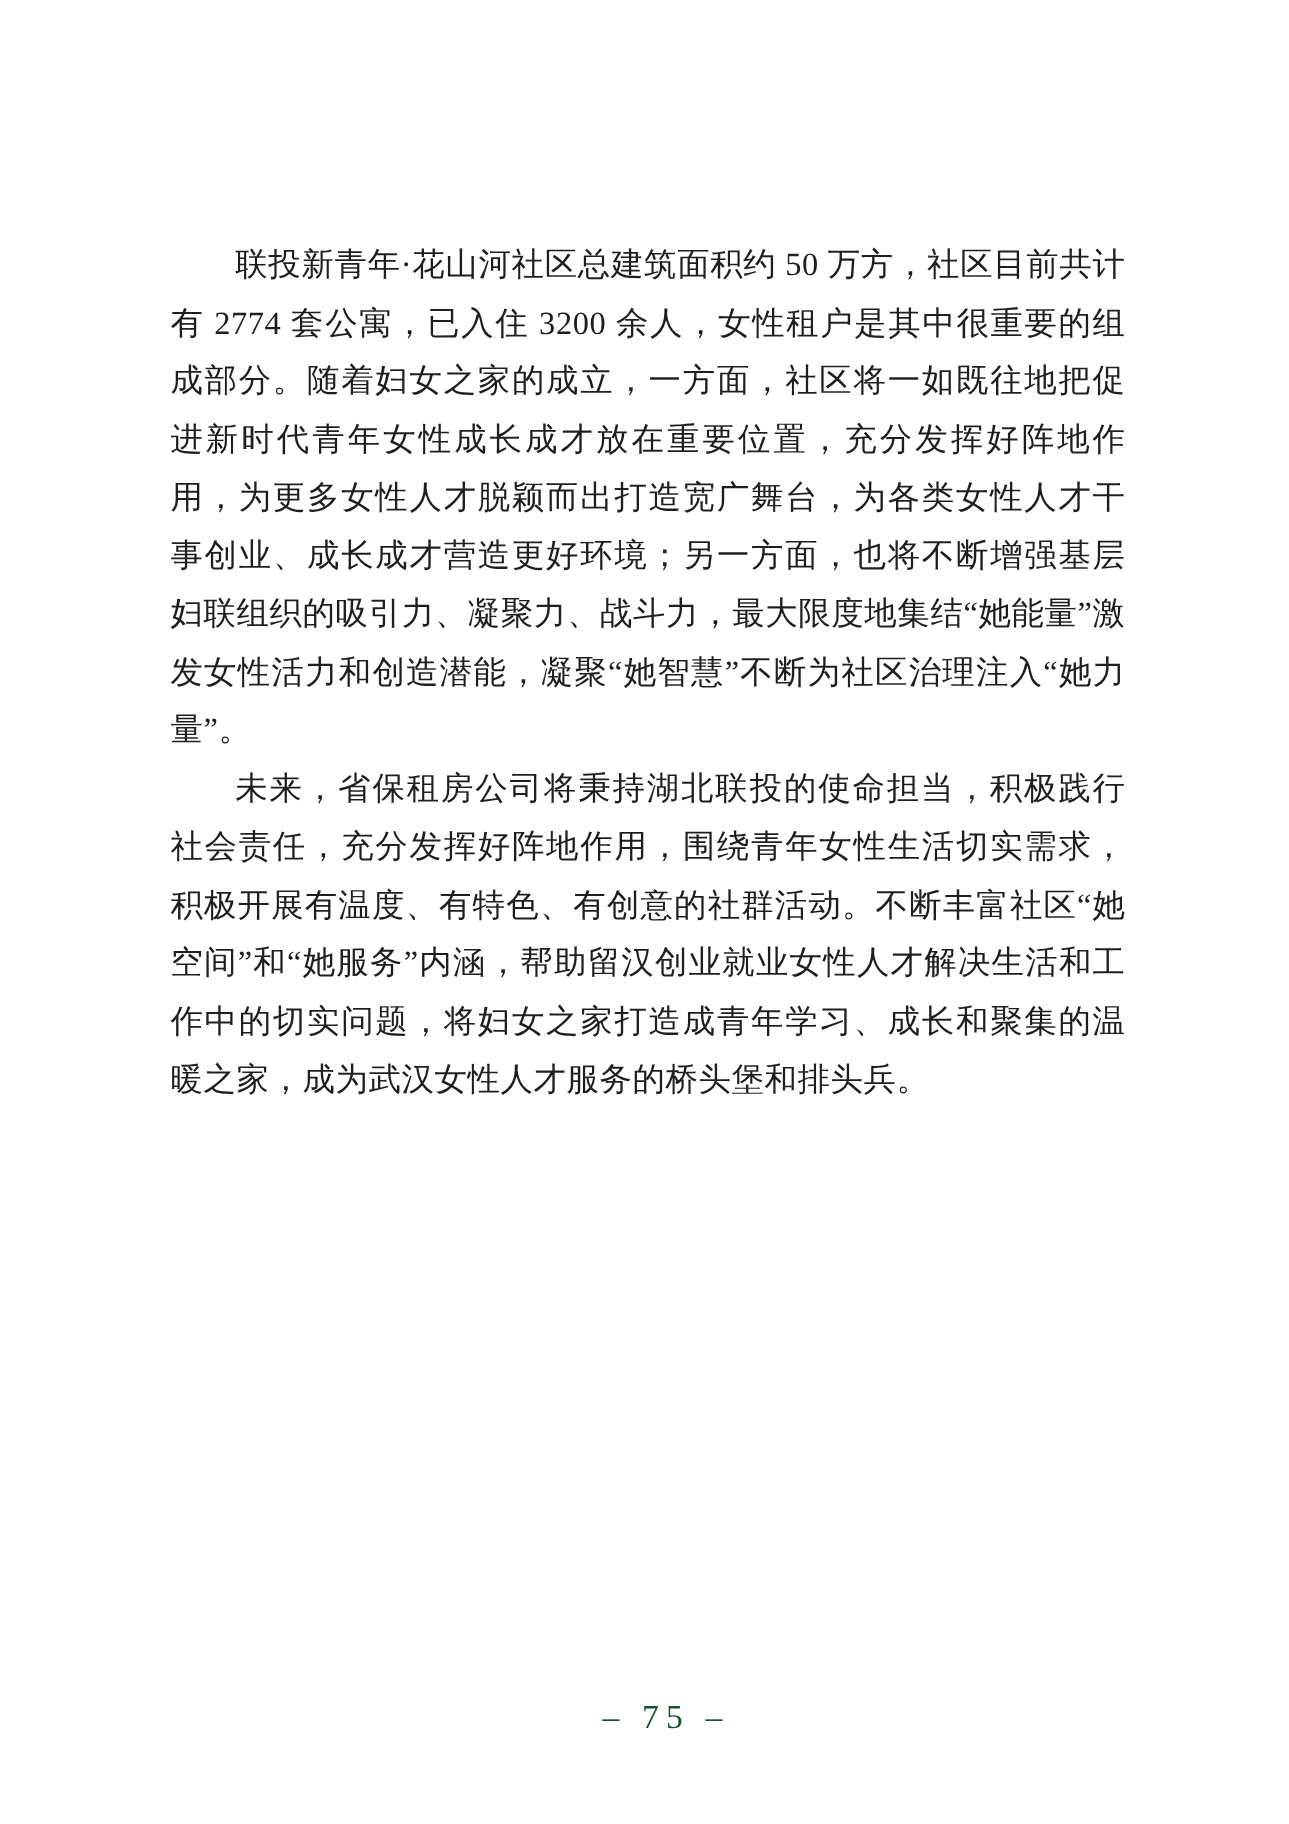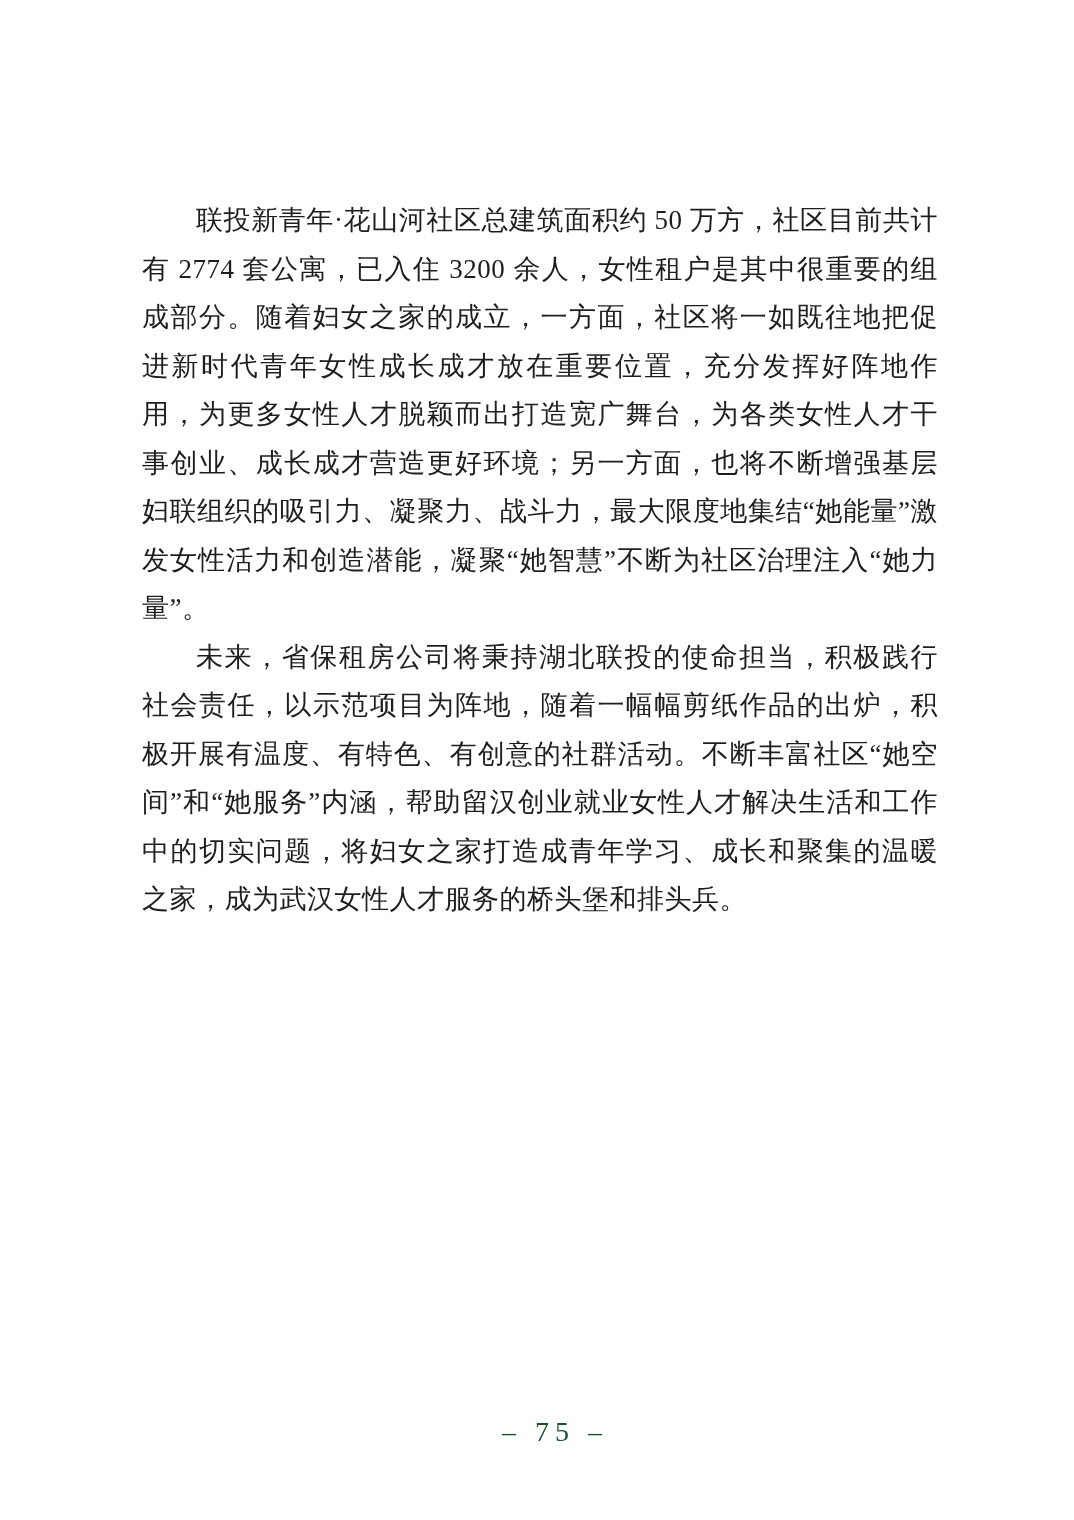--- a/index.html
+++ b/index.html
@@ -44,16 +44,16 @@
     color: #14532d;
     font-family: "Liberation Serif", "DejaVu Serif", serif;
   }
 </style>
 </head>
 <body>
 
 <div class="page">
   <div class="content">
     <p>联投新青年·花山河社区总建筑面积约 50 万方，社区目前共计有 2774 套公寓，已入住 3200 余人，女性租户是其中很重要的组成部分。随着妇女之家的成立，一方面，社区将一如既往地把促进新时代青年女性成长成才放在重要位置，充分发挥好阵地作用，为更多女性人才脱颖而出打造宽广舞台，为各类女性人才干事创业、成长成才营造更好环境；另一方面，也将不断增强基层妇联组织的吸引力、凝聚力、战斗力，最大限度地集结“她能量”激发女性活力和创造潜能，凝聚“她智慧”不断为社区治理注入“她力量”。</p>
-    <p>未来，省保租房公司将秉持湖北联投的使命担当，积极践行社会责任，以示范项目为阵地，随着一幅幅剪纸作品的出炉，积极开展有温度、有特色、有创意的社群活动。不断丰富社区“她空间”和“她服务”内涵，帮助留汉创业就业女性人才解决生活和工作中的切实问题，将妇女之家打造成青年学习、成长和聚集的温暖之家，成为武汉女性人才服务的桥头堡和排头兵。</p>
+    <p>未来，省保租房公司将秉持湖北联投的使命担当，积极践行社会责任，充分发挥好阵地作用，围绕青年女性生活切实需求，积极开展有温度、有特色、有创意的社群活动。不断丰富社区“她空间”和“她服务”内涵，帮助留汉创业就业女性人才解决生活和工作中的切实问题，将妇女之家打造成青年学习、成长和聚集的温暖之家，成为武汉女性人才服务的桥头堡和排头兵。</p>
   </div>
   <div class="page-footer">– 75 –</div>
 </div>
 
 </body></html>

